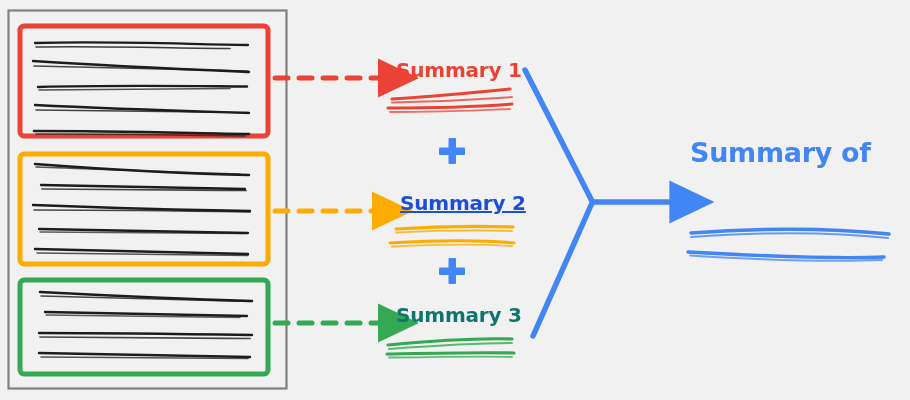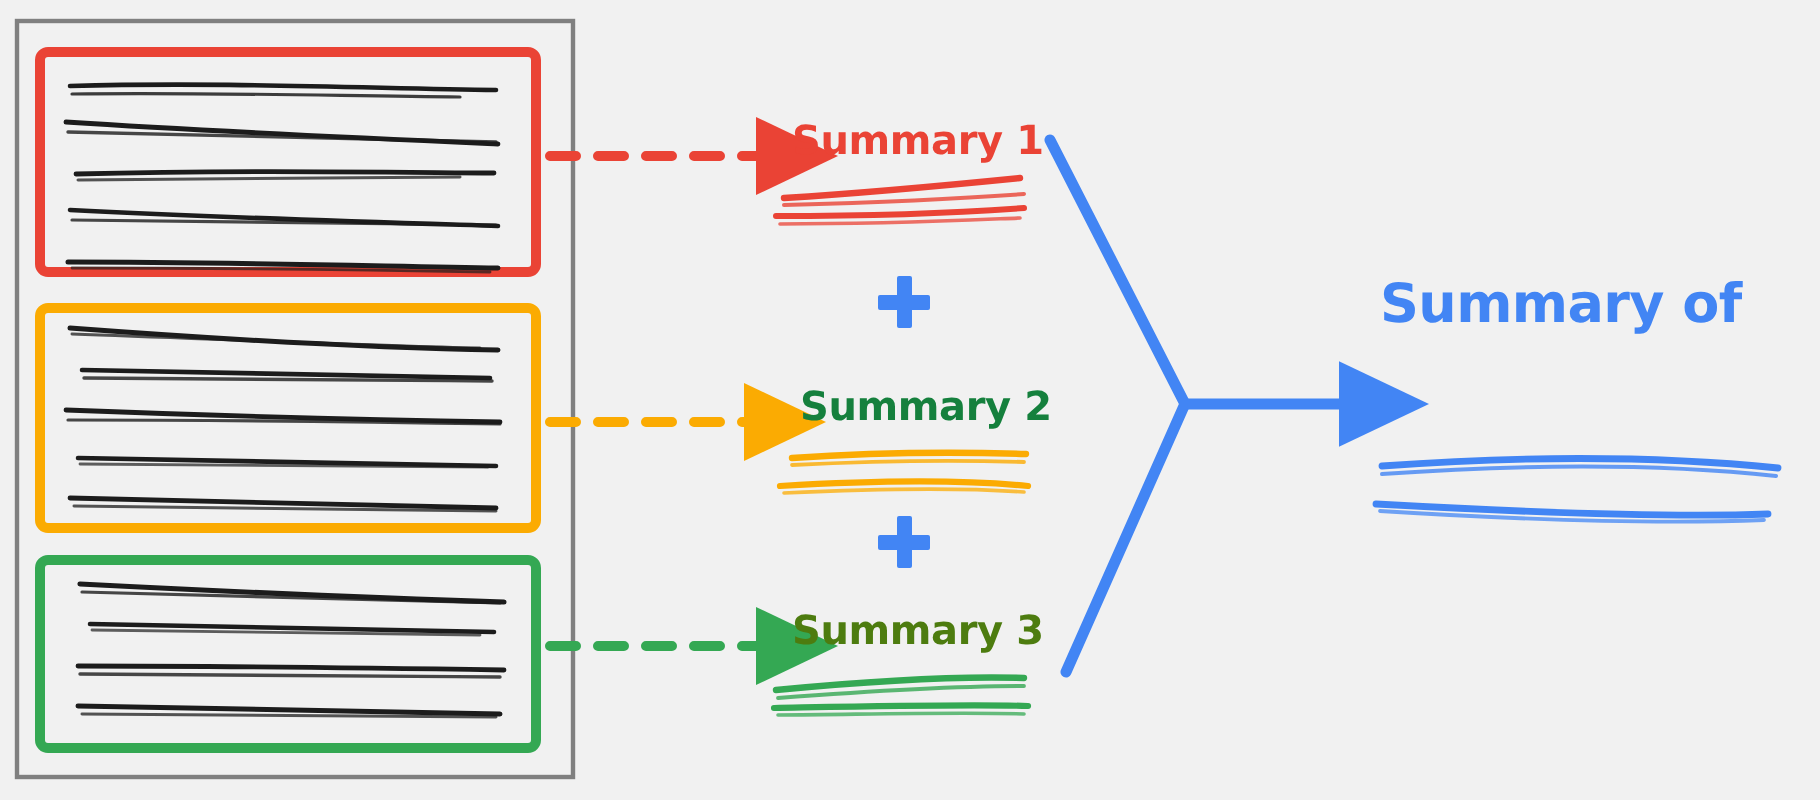--- a/index.html
+++ b/index.html
@@ -134,21 +134,21 @@
       <rect x="439" y="147.5" width="26" height="7.5" rx="1"></rect>
     </g>
     <g fill="#4285f4">
       <rect x="448.5" y="258" width="7.5" height="26" rx="1"></rect>
       <rect x="439" y="267.5" width="26" height="7.5" rx="1"></rect>
     </g>
   </svg>
 
   <div class="lbl sum-lbl" style="left:396px;top:58px;color:#ea4335;">Summary 1</div>
 
-  <div class="lbl sum-lbl" style="left:400px;top:191px;color:#15803d;">Summary 2</div>
+  <div class="lbl sum-lbl" style="left:400px;top:191px;color:#1d4ed8;text-decoration:underline;">Summary 2</div>
 
-  <div class="lbl sum-lbl" style="left:396px;top:303px;color:#4d7c0f;">Summary 3</div>
+  <div class="lbl sum-lbl" style="left:396px;top:303px;color:#0f766e;">Summary 3</div>
 
   <div style="position:absolute;left:690px;top:136px;width:198px;color:#4285f4;">
     <div class="final-lbl">Summary of</div>
   </div>
 
 </div>
 
 </body></html>

